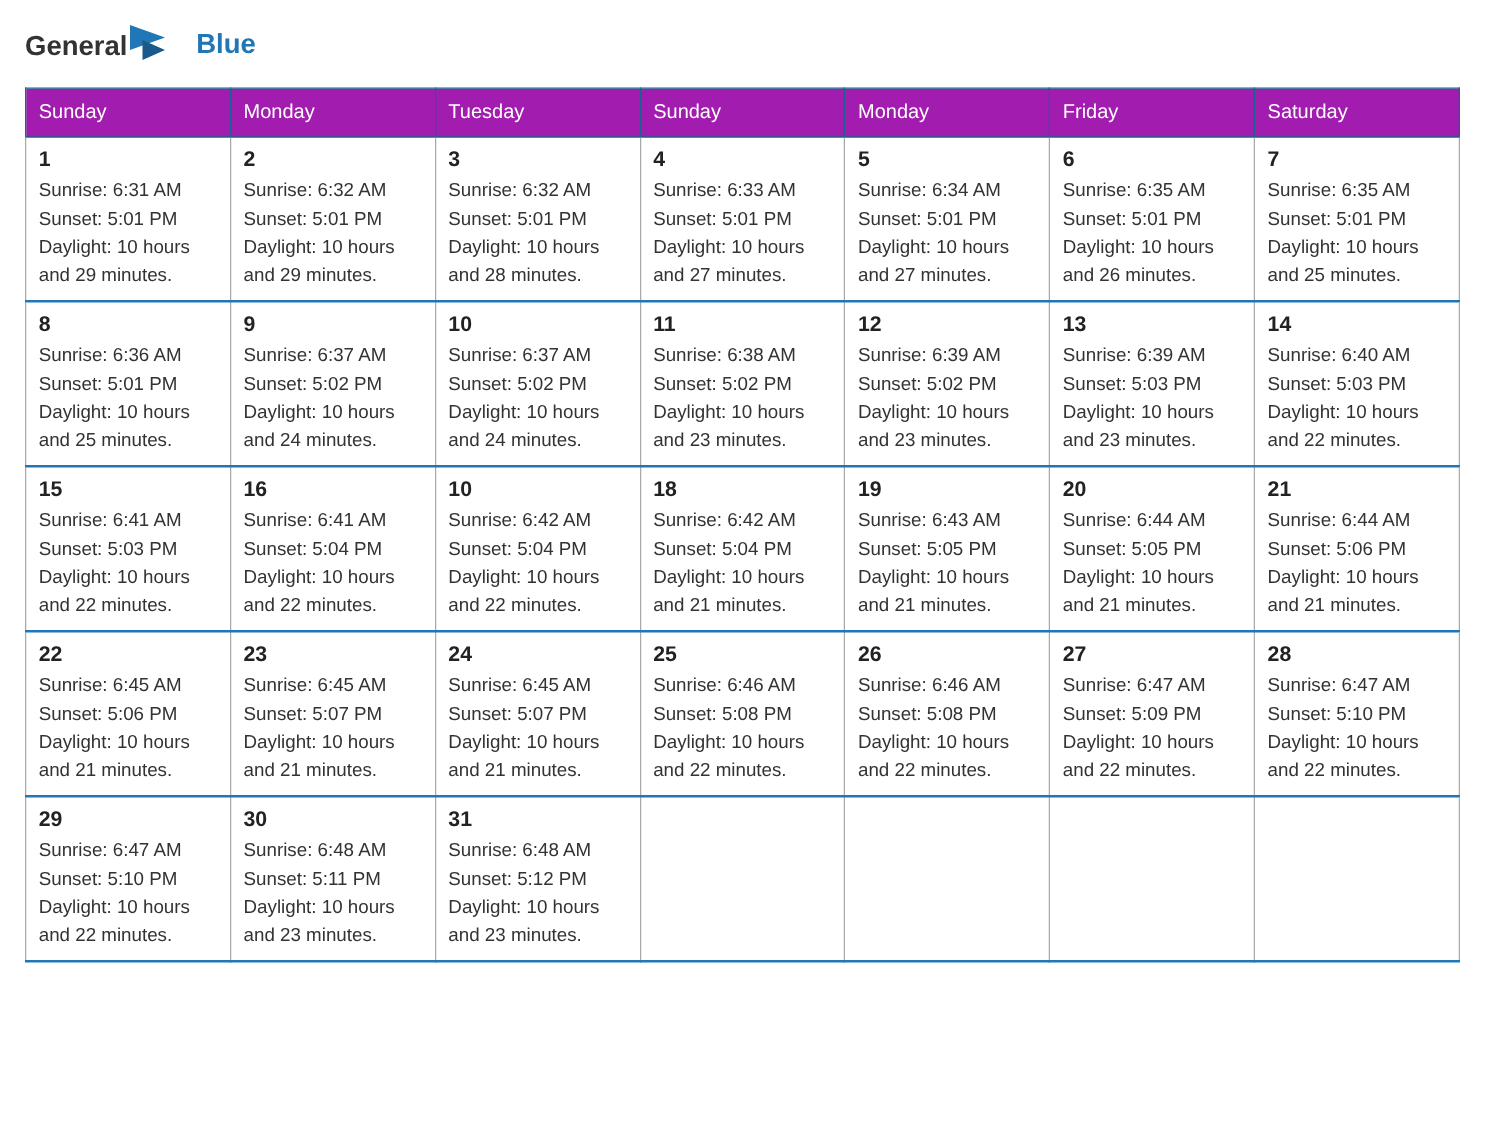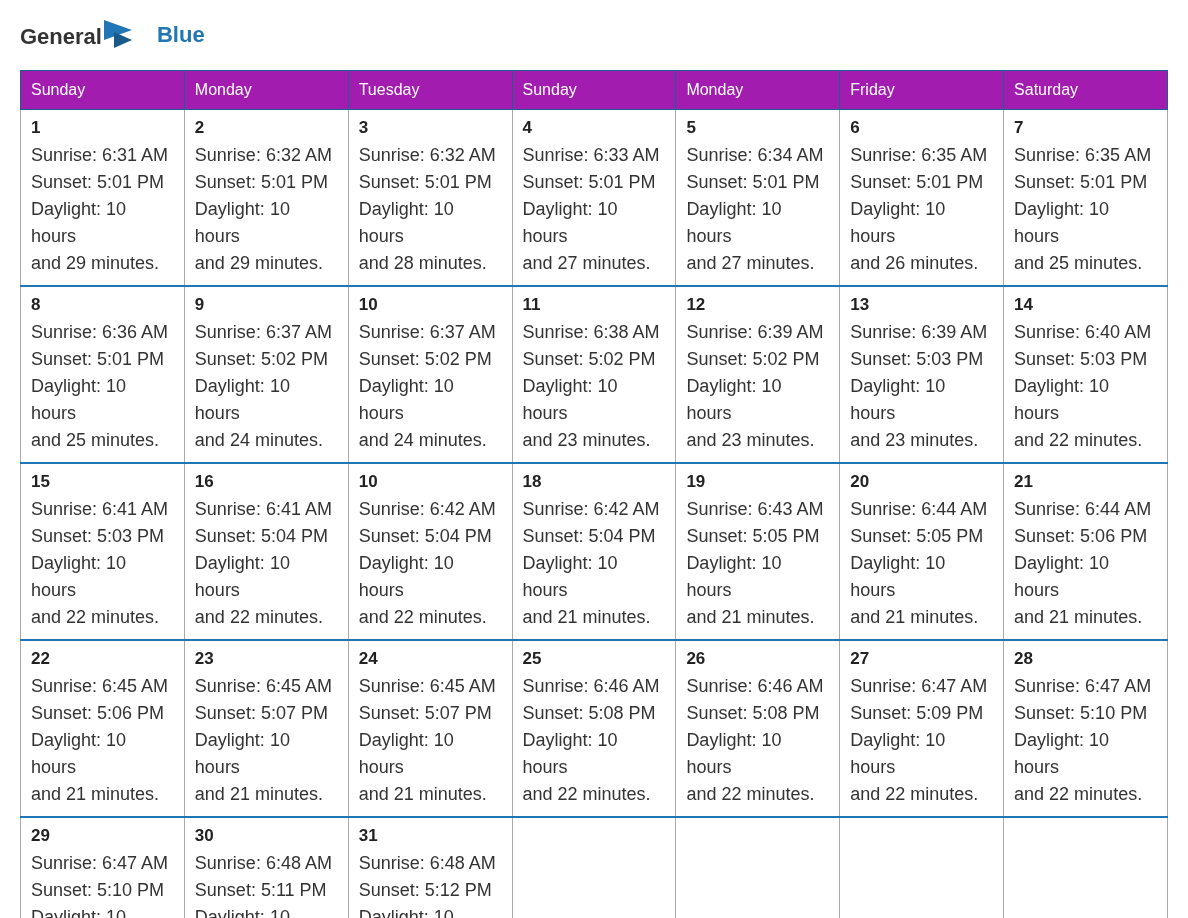--- a/index.html
+++ b/index.html
@@ -56,21 +56,21 @@
       min-height: 100px;
     }
     .day-number {
       font-size: 17px;
       font-weight: bold;
       color: #222;
       display: block;
       margin-bottom: 4px;
     }
     .day-info {
-      font-size: 18px;
+      font-size: 15px;
       color: #333;
       line-height: 1.5;
     }
     tbody tr {
       border-bottom: 2px solid #2176b5;
     }
     tbody td:first-child {
       border-left: 1px solid #aaa;
     }
     .empty-cell {

